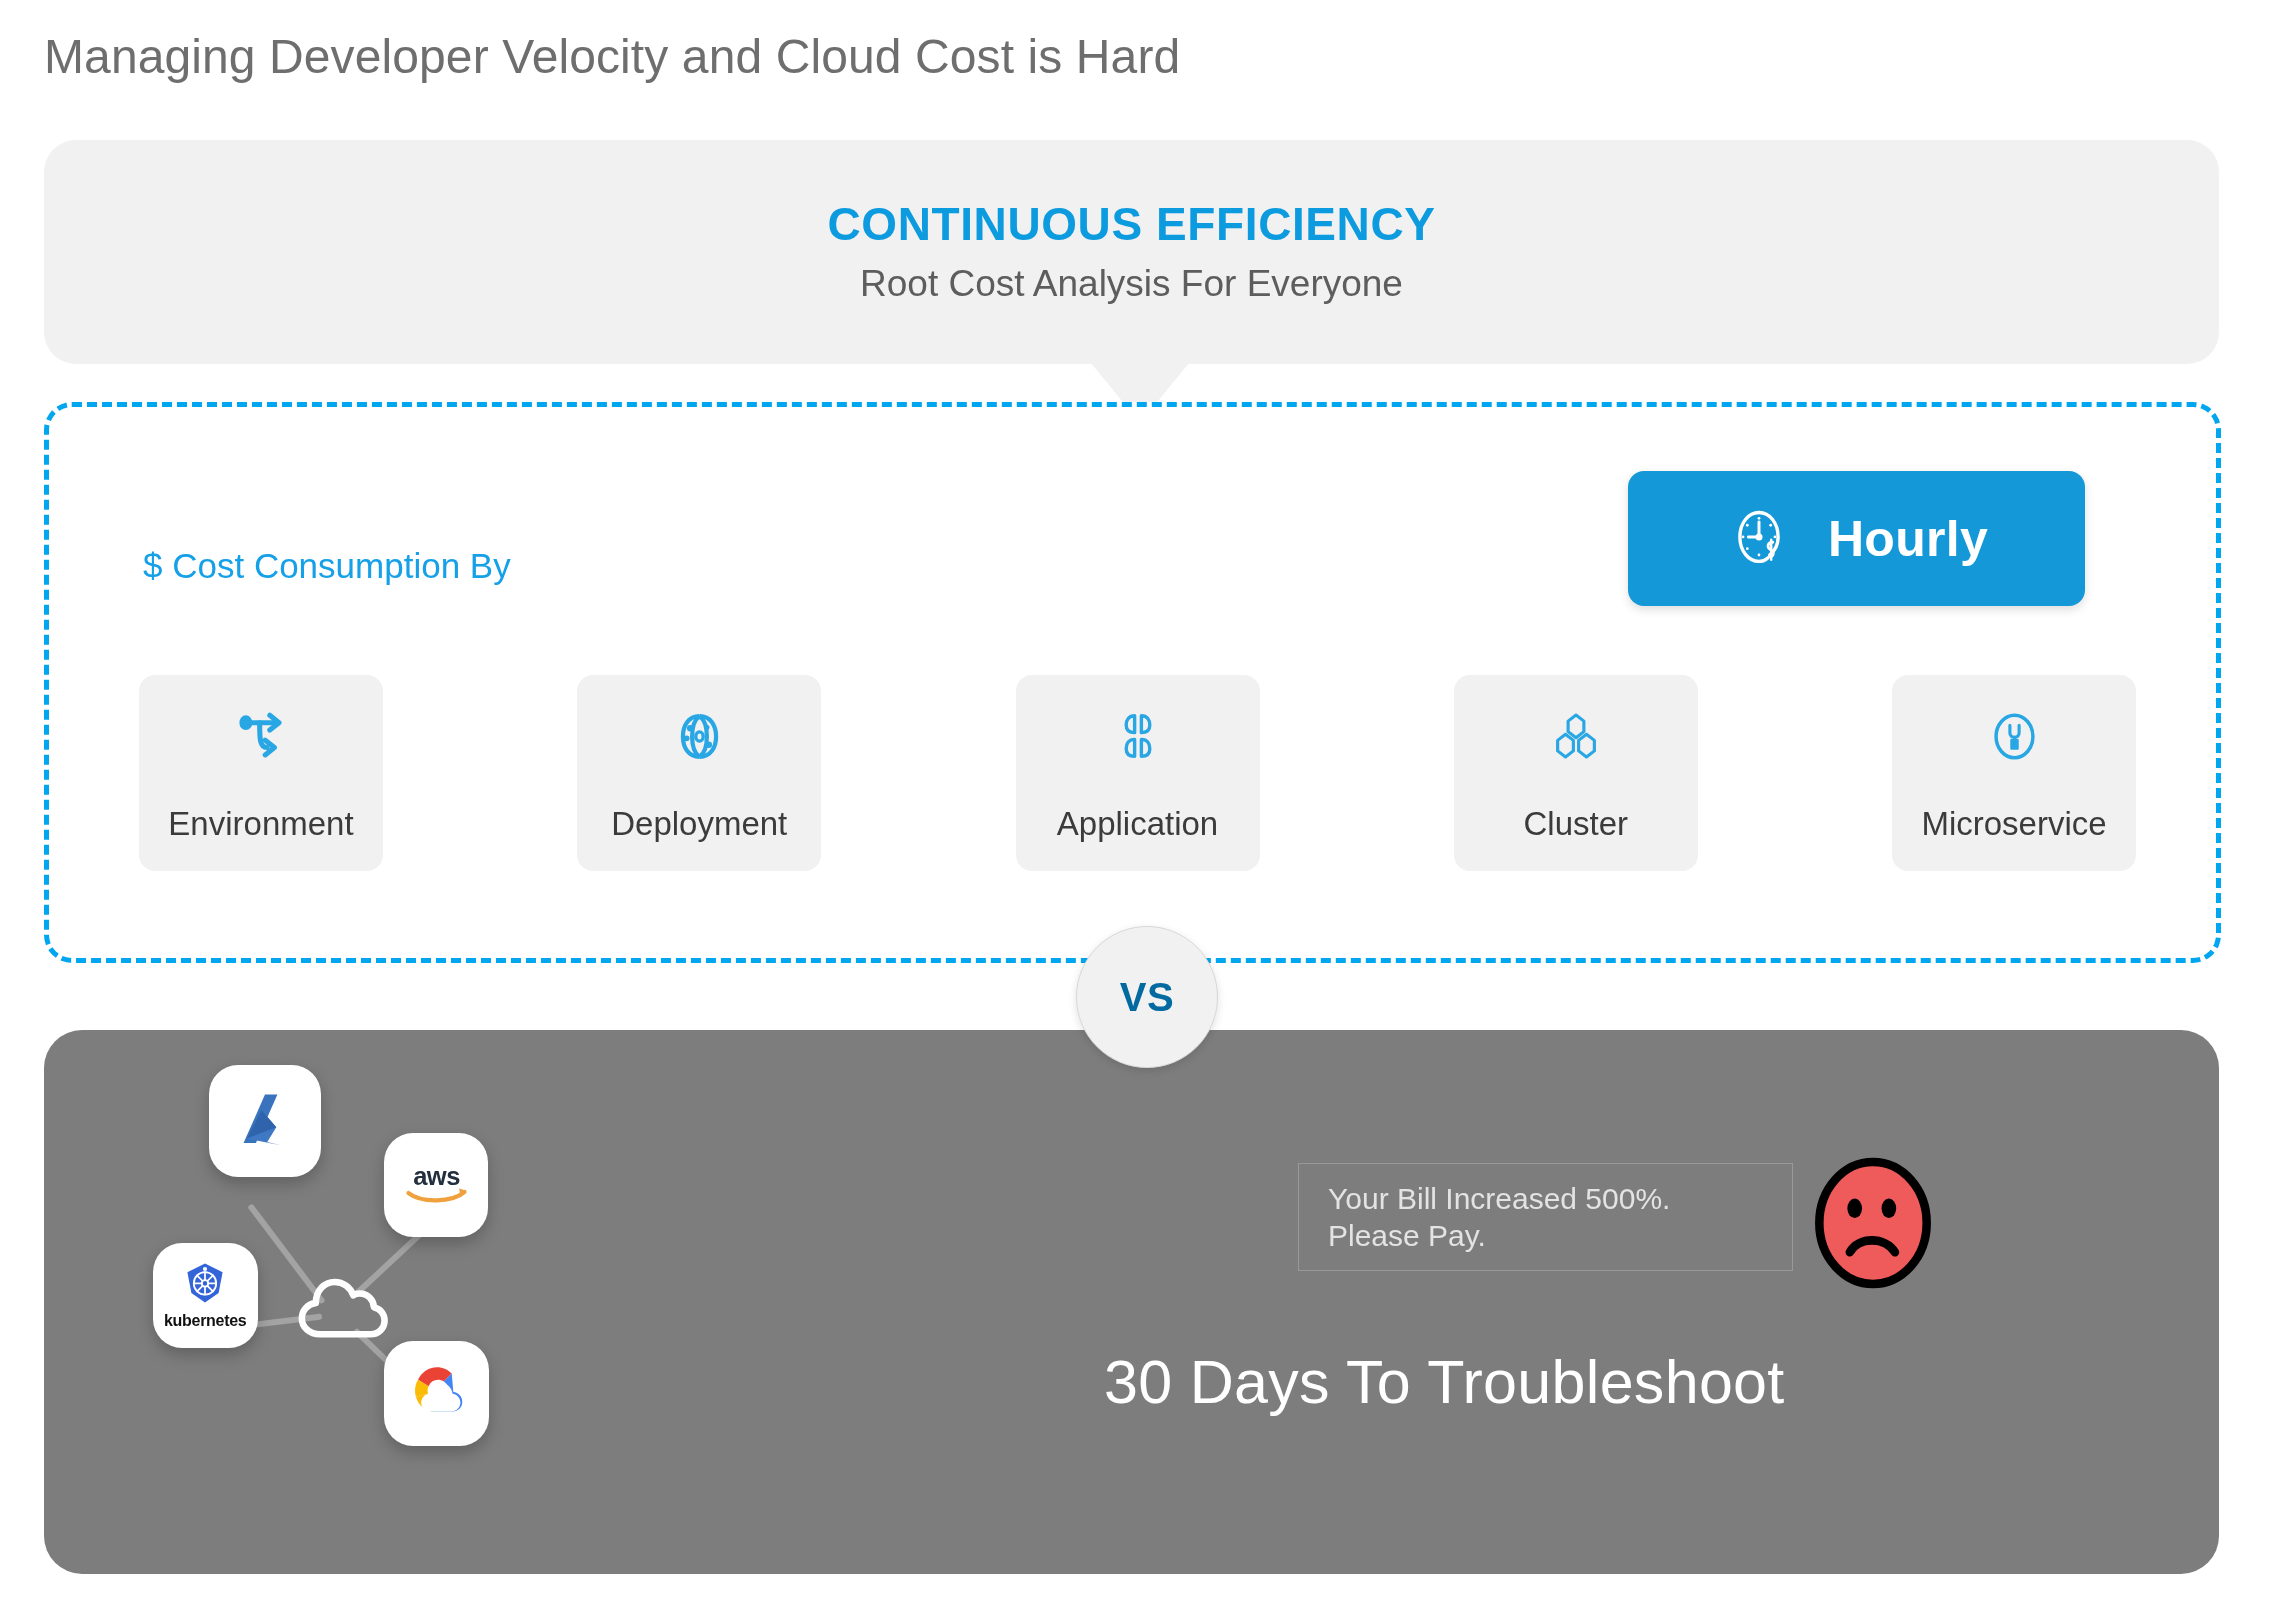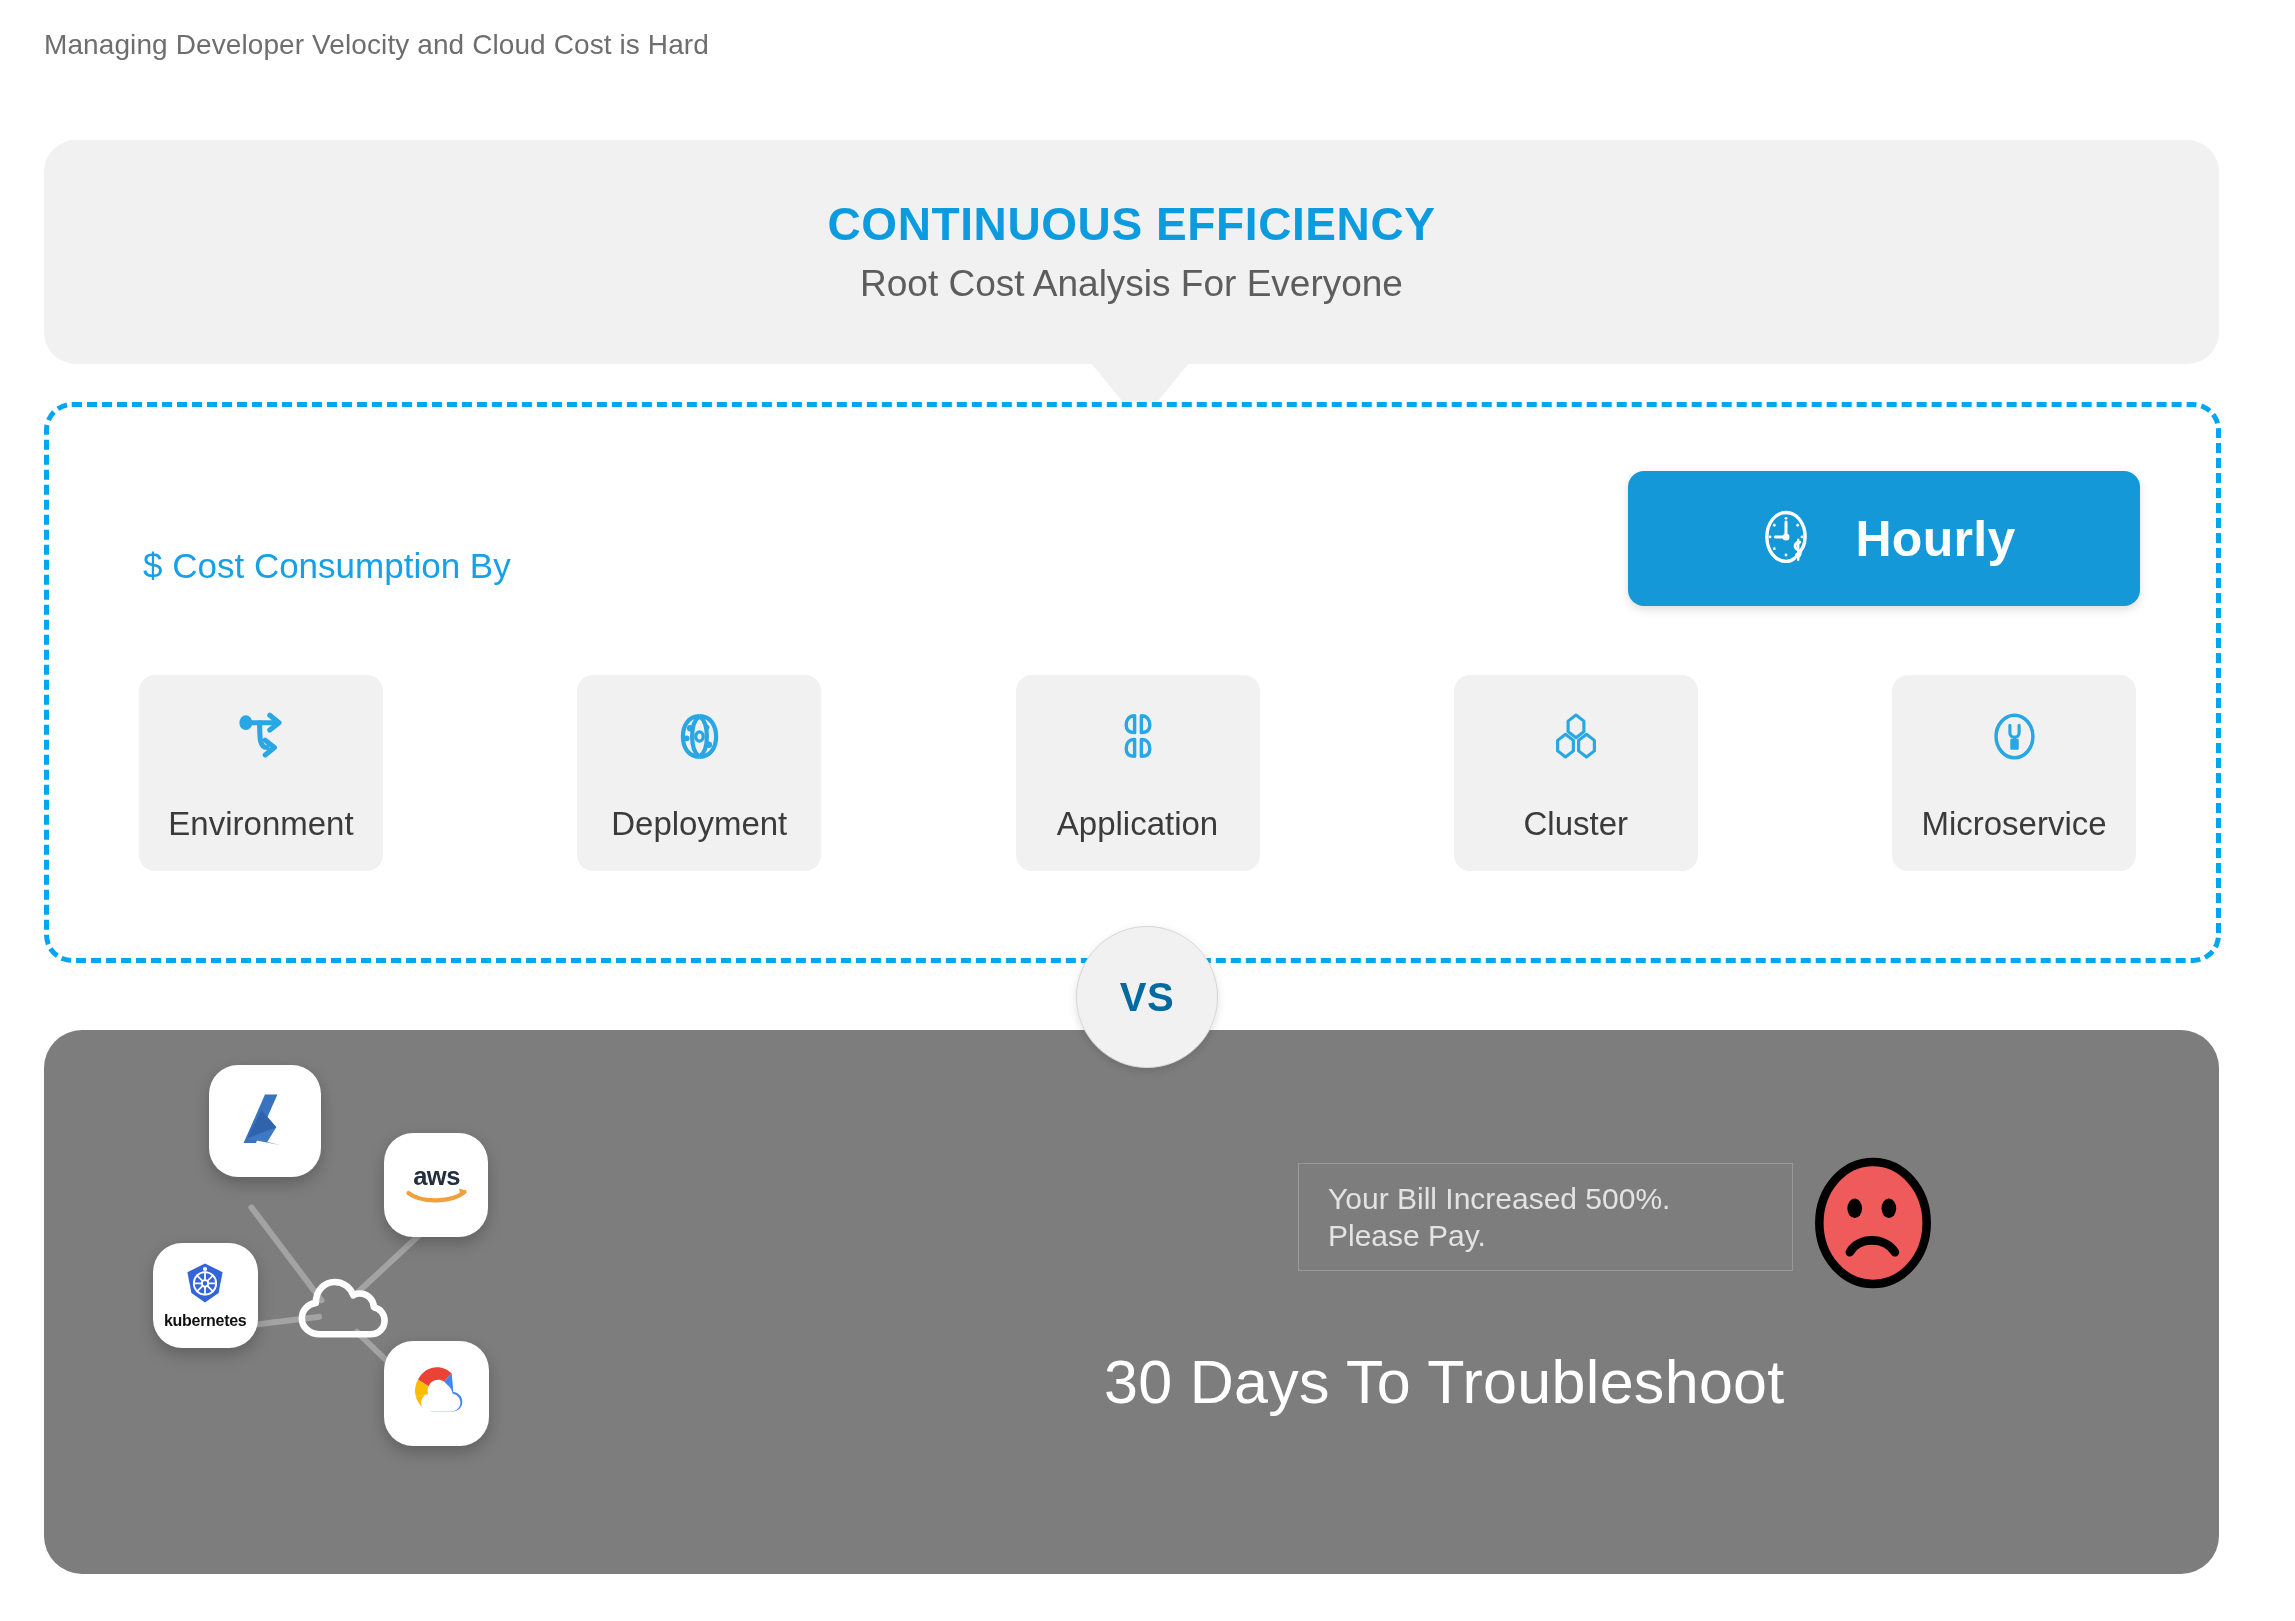--- a/index.html
+++ b/index.html
@@ -13,21 +13,21 @@
     position: relative;
     font-family: "Liberation Sans", sans-serif;
     overflow: hidden;
   }
 
   
   #page-title {
     position: absolute;
     left: 44px;
     top: 29px;
-    font-size: 28px;
+    font-size: 48px;
     color: #6e6e6e;
     letter-spacing: 0.1px;
     white-space: nowrap;
   }
 
   
   #header-banner {
     position: absolute;
     left: 44px;
     top: 140px;
@@ -83,21 +83,21 @@
     font-size: 35px;
     color: #15a0e8;
     white-space: nowrap;
   }
 
   
   #hourly-button {
     position: absolute;
     left: 1579px;
     top: 64px;
-    width: 512px;
+    width: 457px;
     height: 135px;
     background: #1498d8;
     border-radius: 16px;
     display: flex;
     align-items: center;
     justify-content: center;
     gap: 35px;
     box-shadow: 0 3.7px 9.8px rgba(0,0,0,0.13);
   }
   #hourly-label {

